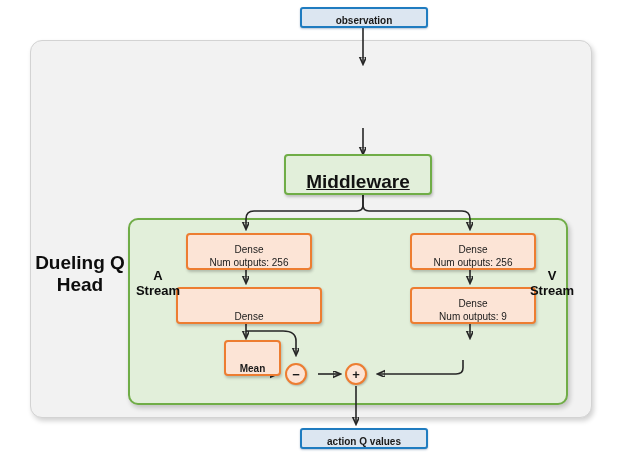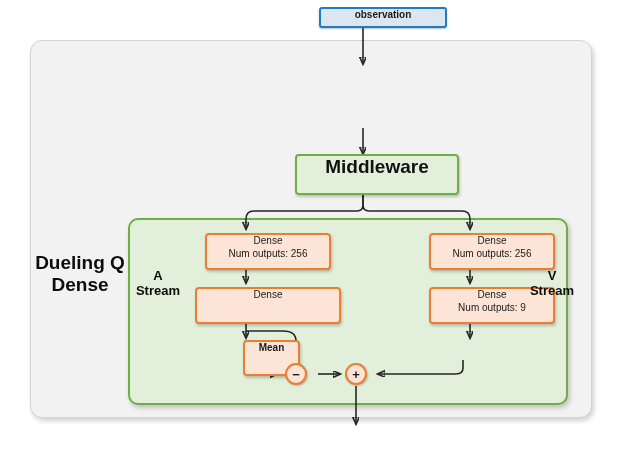--- a/index.html
+++ b/index.html
@@ -12,25 +12,24 @@
   }
   #stage{position:absolute;left:0;top:0;width:627px;height:460px;}
 
   
   .node{
     position:absolute;
     box-sizing:border-box;
     display:flex;
     flex-direction:column;
     align-items:center;
-    justify-content:flex-start;
+    justify-content:flex-end;
     text-align:center;
     border-radius:4px;
     z-index:5;
-    margin-left:19px;
   }
   .node .ttl{line-height:1.15;}
   .node .sub{line-height:1.15;}
 
   
   .io{
     border:2px solid #1f7cc0;
     background:#dce6f1;
     border-radius:3px;
     font-size:10px;
@@ -151,21 +150,21 @@
     <path d="M463,360 L463,368 Q463,374 456,374 L378,374" marker-end="url(#ah)"></path>
 
     <line x1="356" y1="386" x2="356" y2="424" marker-end="url(#ah)"></line>
   </svg>
 
   <div class="node io" style="left:300px;top:7px;width:128px;height:21px;">
     <span class="ttl">observation</span>
   </div>
 
 
-  <div class="node mod" style="left:276px;top:154px;width:164px;height:41px;">
+  <div class="node mod" style="left:284px;top:154px;width:148px;height:41px;text-decoration:underline;">
     <span class="ttl">Middleware</span>
   </div>
 
   <div class="node layer" style="left:186px;top:233px;width:126px;height:37px;">
     <span class="ttl">Dense</span>
     <span class="sub">Num outputs: 256</span>
   </div>
 
   <div class="node layer" style="left:176px;top:287px;width:146px;height:37px;">
     <span class="ttl">Dense</span>
@@ -187,22 +186,25 @@
 
 
   <div class="op" style="left:285px;top:363px;">
     <span>−</span>
   </div>
 
   <div class="op" style="left:345px;top:363px;">
     <span>+</span>
   </div>
 
-
-  <div class="lbl lbl-big" style="left:28px;top:252px;width:104px;">Dueling Q Dense</div>
+  <div class="node io" style="left:300px;top:428px;width:128px;height:21px;">
+    <span class="ttl">action Q values</span>
+  </div>
+
+  <div class="lbl lbl-big" style="left:28px;top:252px;width:104px;">Dueling Q Head</div>
 
   <div class="lbl lbl-mid" style="left:133px;top:268px;width:50px;">A
 Stream</div>
 
   <div class="lbl lbl-mid" style="left:524px;top:268px;width:56px;">V
 Stream</div>
 
 </div>
 
 </body></html>

